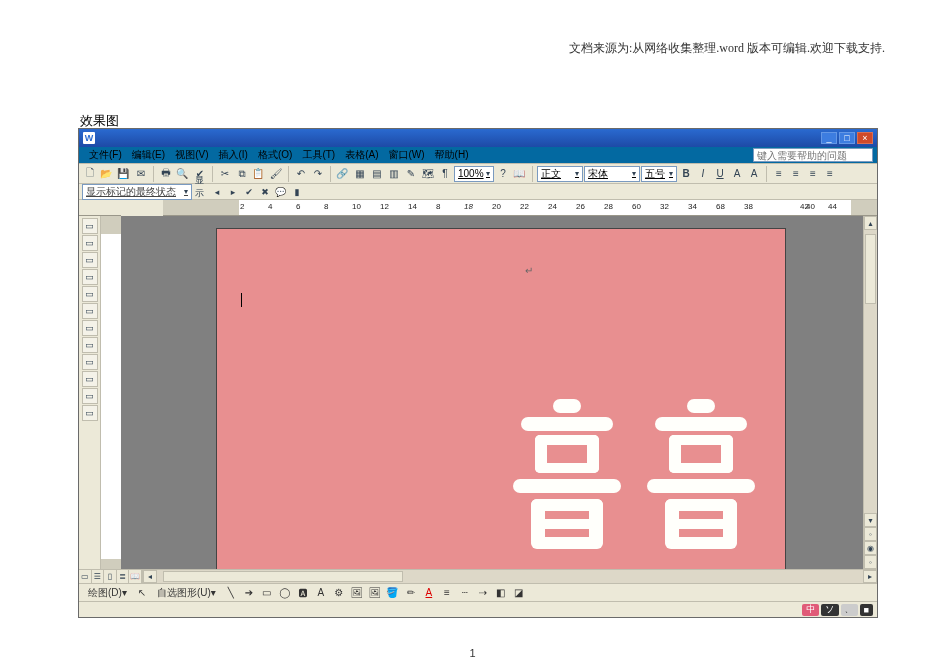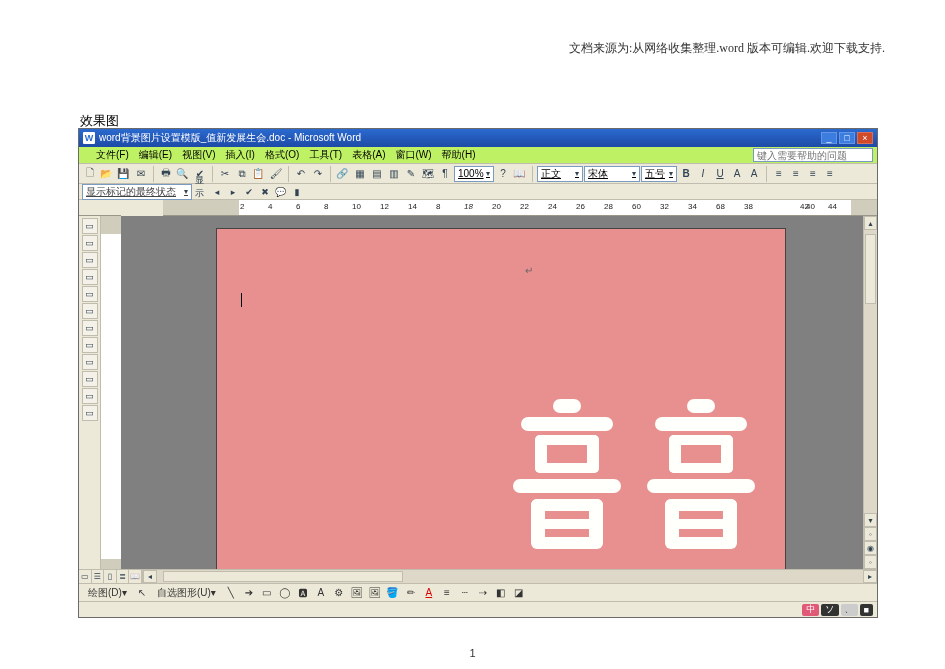--- a/index.html
+++ b/index.html
@@ -53,24 +53,24 @@
     display:flex;align-items:center;justify-content:center;color:#2a6ad0;font-weight:bold;font-size:9px;border-radius:1px;
   }
   .titlebar .win-btns { margin-left:auto; display:flex; gap:2px;}
   .titlebar .win-btn {
     width: 16px; height: 12px; background:#3d7de0; border:1px solid #fff3; color:#fff; font-size:9px; line-height:10px; text-align:center; cursor:pointer;
   }
   .titlebar .win-close { background:#d04a2a; }
   
   .menubar {
     height: 17px;
-    background:#bef264;
+    background:#0369a1;
     display:flex;
     align-items:center;
-    padding:0 12px;
+    padding:0 5px;
     font-size:10px;
     color:#000;
     border-bottom:1px solid #c0bdae;
     position:relative;
   }
   .menubar .mitem { padding:0 5px; cursor:pointer;}
   .menubar .helpbox{
     position:absolute; right:4px; top:1px; height:14px; width:120px;
     border:1px solid #7a9ac0; background:#fff; font-size:10px; color:#888; padding:0 3px;
   }
@@ -171,21 +171,20 @@
 </head>
 <body>
 
 <div class="page-header">文档来源为:从网络收集整理.word 版本可编辑.欢迎下载支持.</div>
 <div class="page-title-line">效果图</div>
 
 <div class="word-wrap">
 
   <div class="titlebar">
     <div class="icon-w">W</div>
-    <div>word背景图片设置模版_值新发展生会.doc - Microsoft Word</div>
     <div class="win-btns">
       <div class="win-btn">_</div>
       <div class="win-btn">□</div>
       <div class="win-btn win-close">×</div>
     </div>
   </div>
 
   <div class="menubar">
     <div class="mitem">文件(F)</div>
     <div class="mitem">编辑(E)</div>

